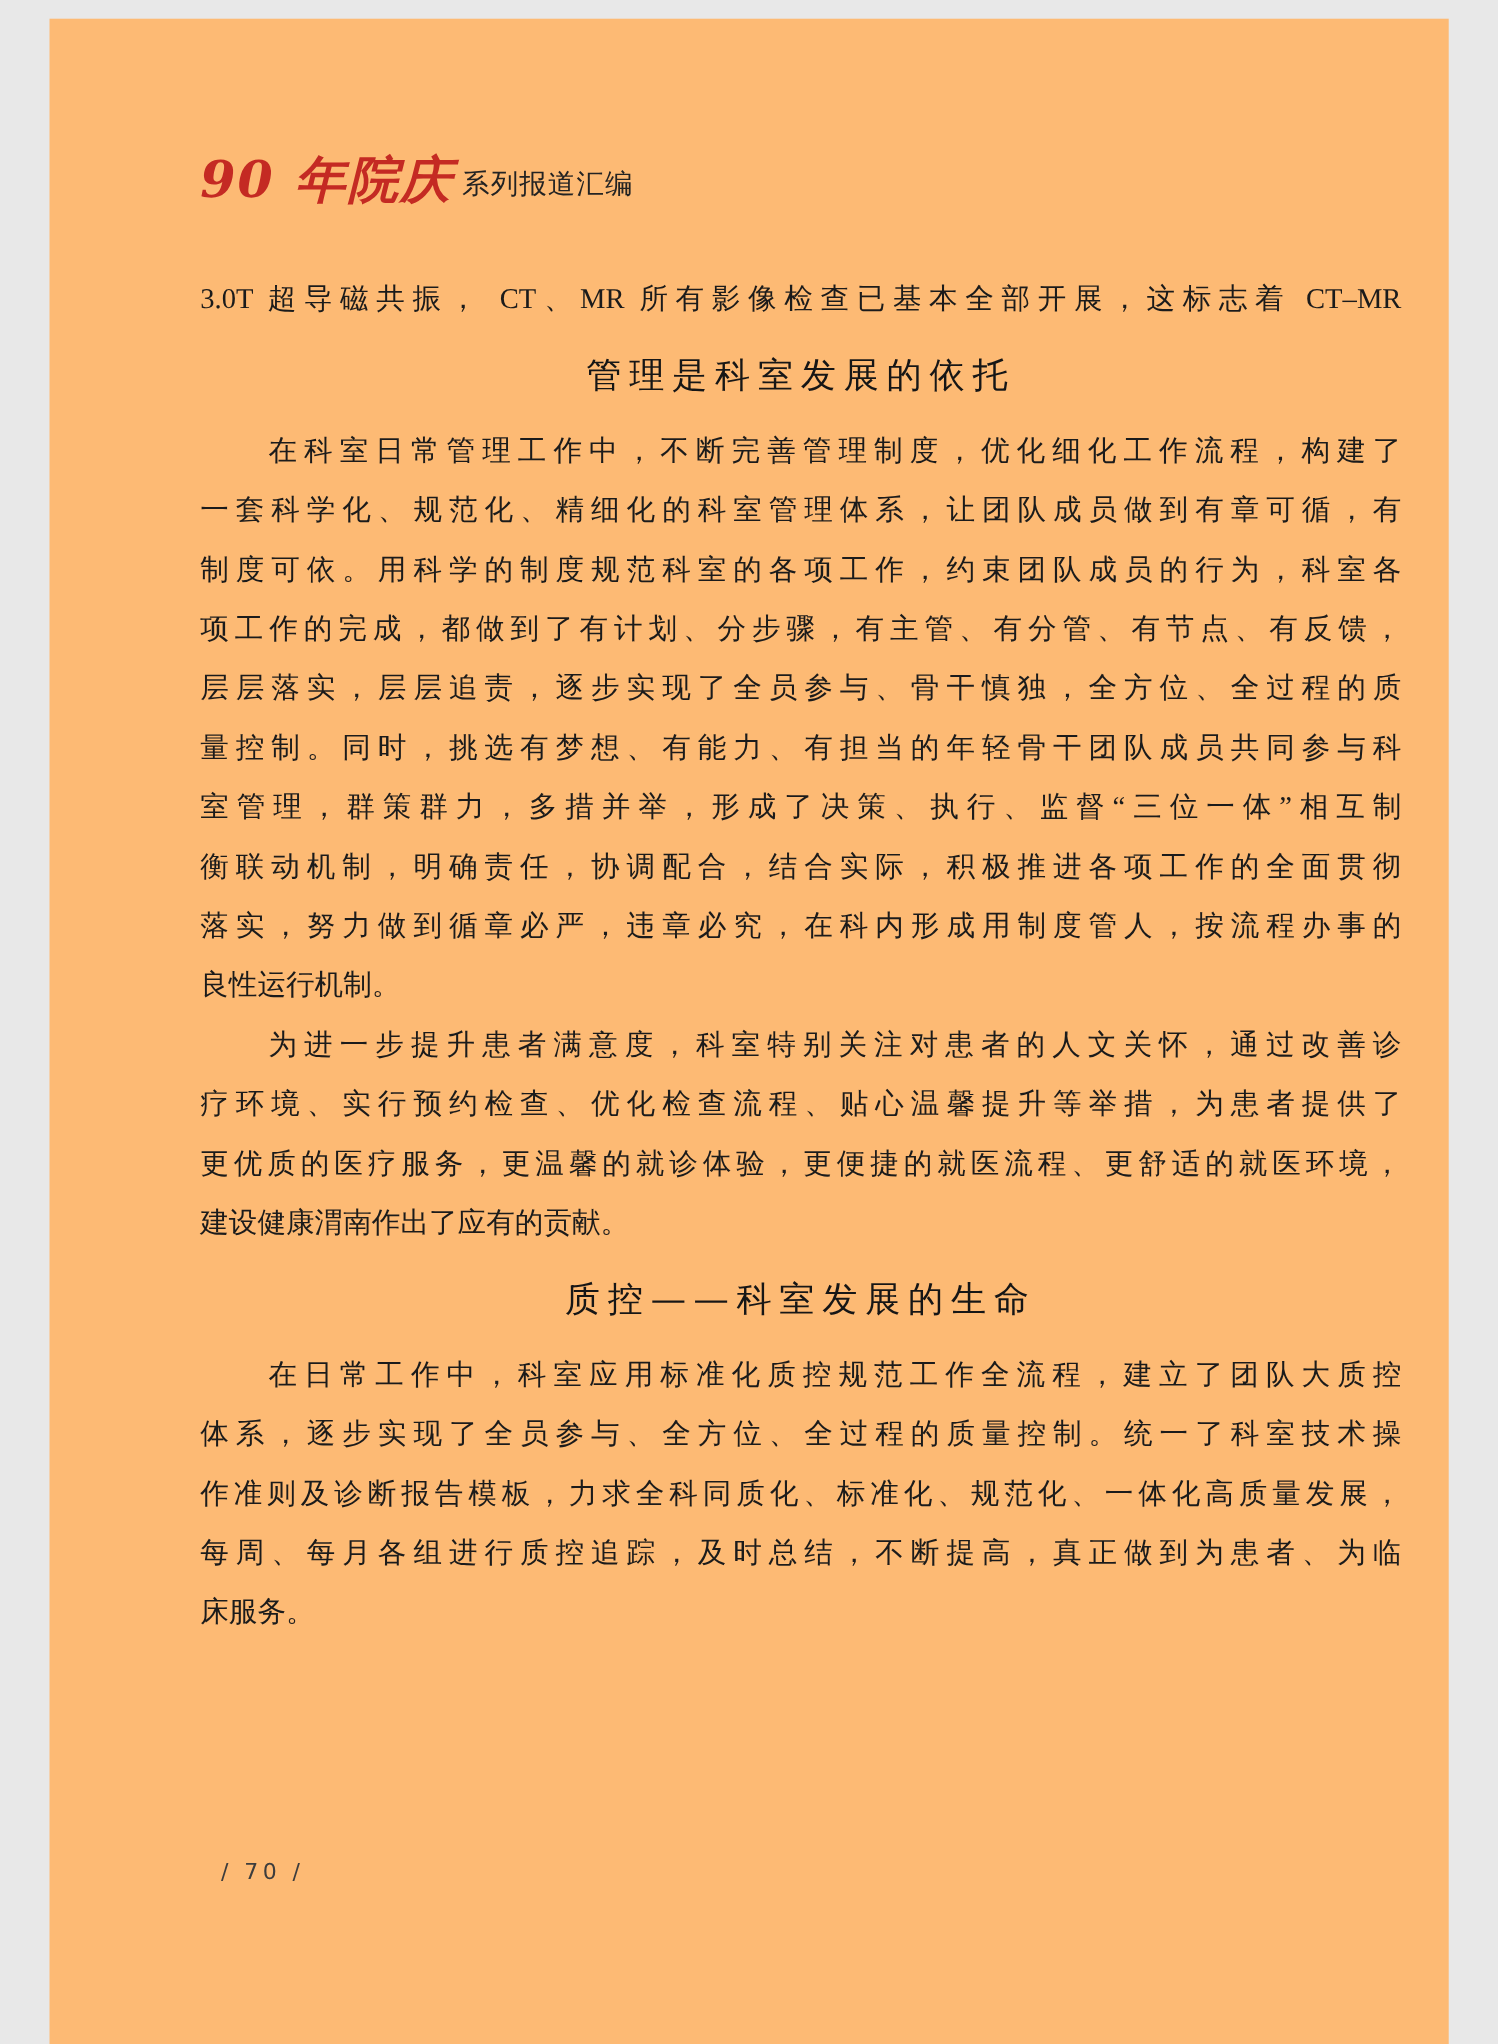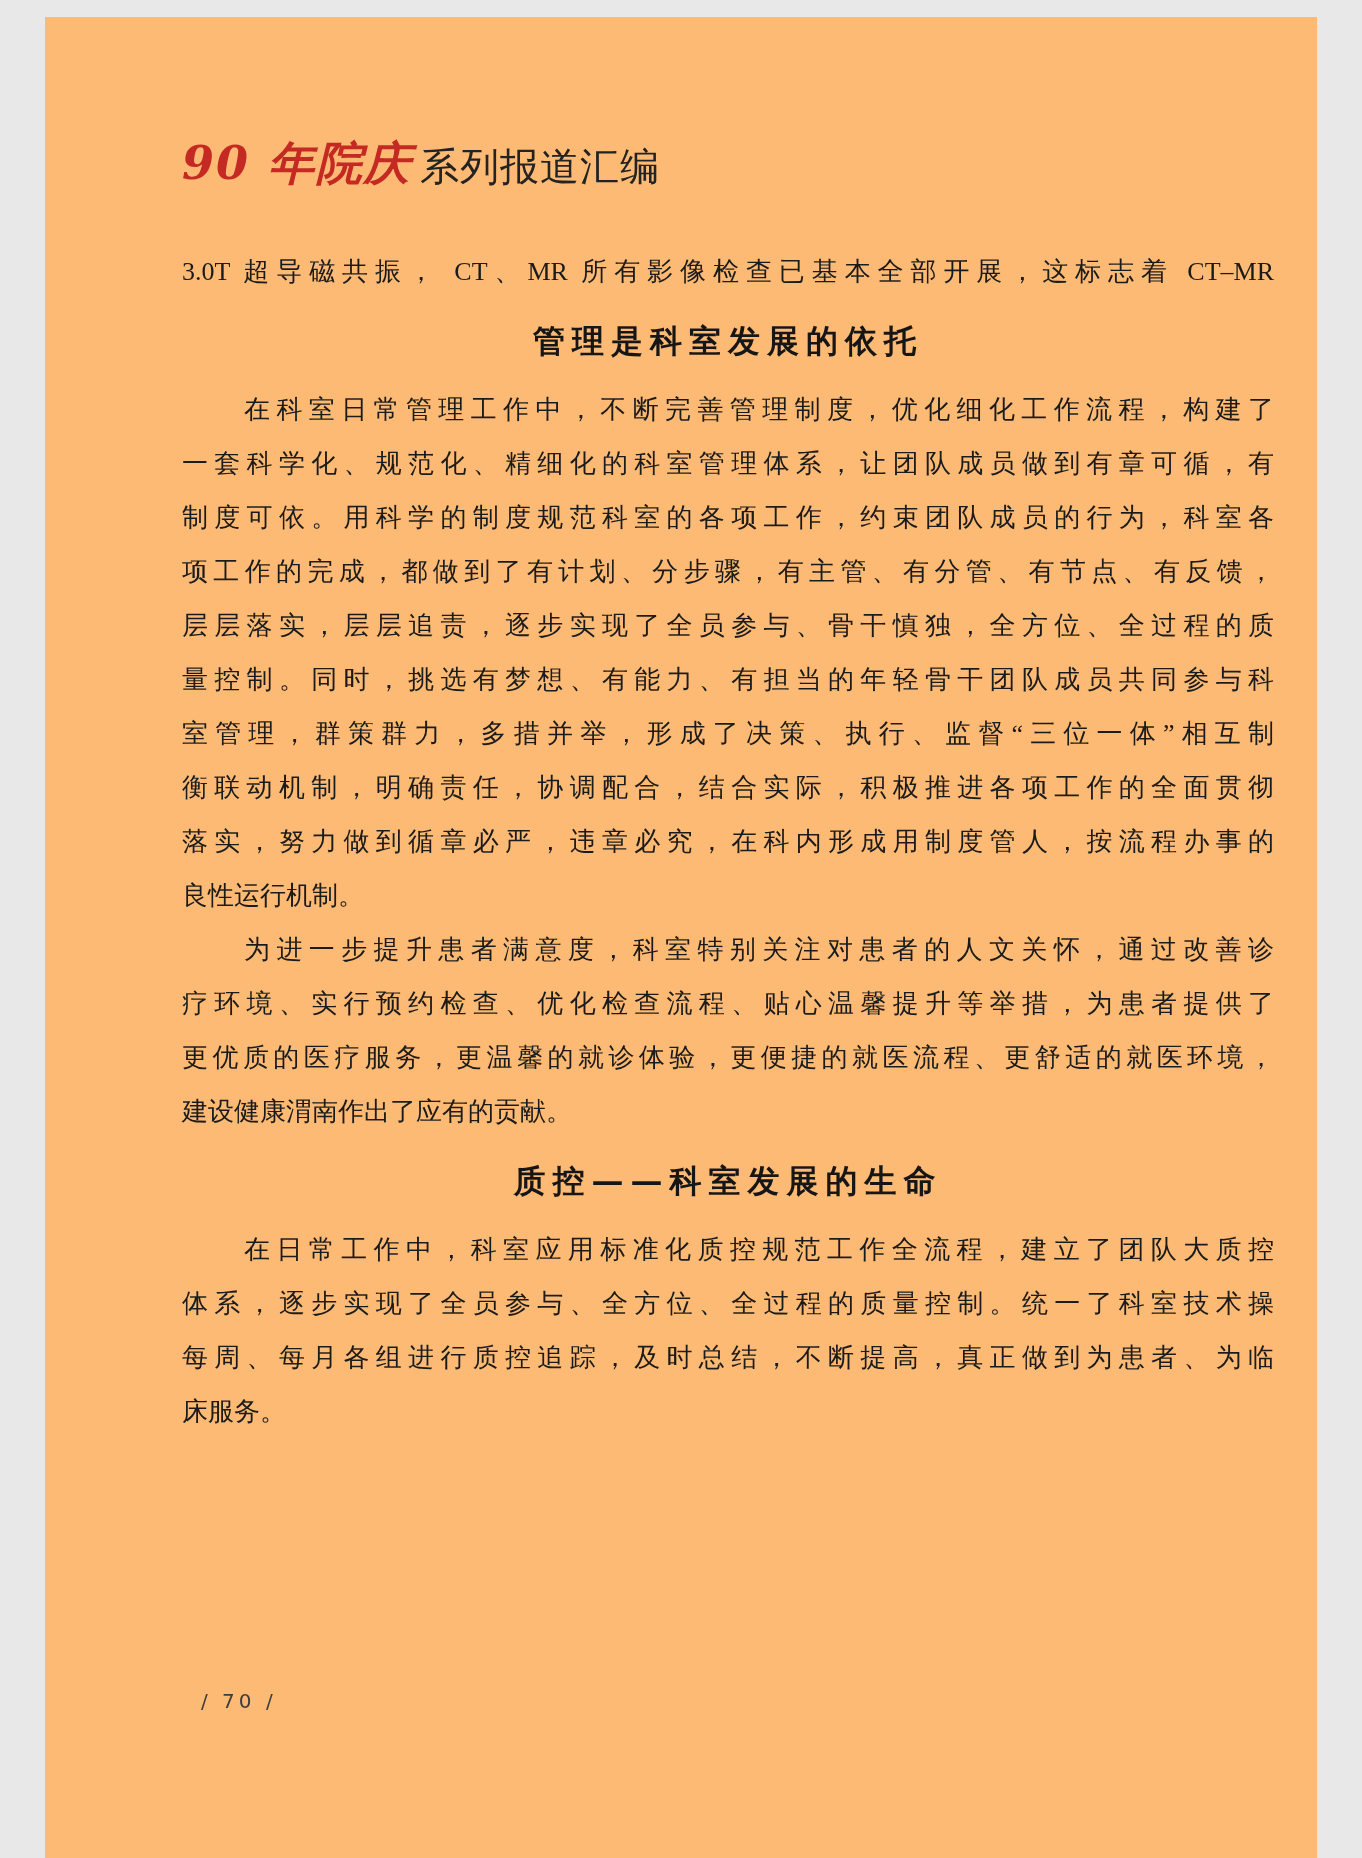--- a/index.html
+++ b/index.html
@@ -23,21 +23,21 @@
   .brand-red {
     font-family:"DejaVu Serif","Liberation Serif",serif;
     font-style:italic;
     font-weight:bold;
     font-size:46px;
     line-height:52px;
     letter-spacing:2px;
   }
   .brand-black {
     font-family:"DejaVu Sans","Liberation Sans",sans-serif;
-    font-size:39px;
+    font-size:25px;
     line-height:44px;
     color:#232323;
     margin-left:8px;
     letter-spacing:1px;
   }
 
   
   .content {
     position:absolute;
     left:137px; top:228px;
@@ -53,21 +53,21 @@
   }
   .line.fill {
     text-align:justify;
     text-align-last:justify;
   }
   .line.indent { text-indent:62px; }
 
   .section-heading {
     font-family:"DejaVu Serif","Liberation Serif",serif;
     font-size:32px;
-    font-weight:bold;
+    font-weight:normal;
     text-align:center;
     letter-spacing:7px;
     line-height:54px;
     height:54px;
     margin:15px 0 15px 0;
     color:#161616;
   }
 
   
   .page-footer {
@@ -109,20 +109,21 @@
       <div class="paragraph">
         <div class="line fill indent">为进一步提升患者满意度，科室特别关注对患者的人文关怀，通过改善诊</div>
         <div class="line fill">疗环境、实行预约检查、优化检查流程、贴心温馨提升等举措，为患者提供了</div>
         <div class="line fill">更优质的医疗服务，更温馨的就诊体验，更便捷的就医流程、更舒适的就医环境，</div>
         <div class="line">建设健康渭南作出了应有的贡献。</div>
       </div>
       <h2 class="section-heading">质控——科室发展的生命</h2>
       <div class="paragraph">
         <div class="line fill indent">在日常工作中，科室应用标准化质控规范工作全流程，建立了团队大质控</div>
         <div class="line fill">体系，逐步实现了全员参与、全方位、全过程的质量控制。统一了科室技术操</div>
+        <div class="line fill">作准则及诊断报告模板，力求全科同质化、标准化、规范化、一体化高质量发展，</div>
         <div class="line fill">每周、每月各组进行质控追踪，及时总结，不断提高，真正做到为患者、为临</div>
         <div class="line">床服务。</div>
       </div>
     </main>
 
   <footer class="page-footer">
     <span>/ 70 /</span>
   </footer>
 
 </div>

